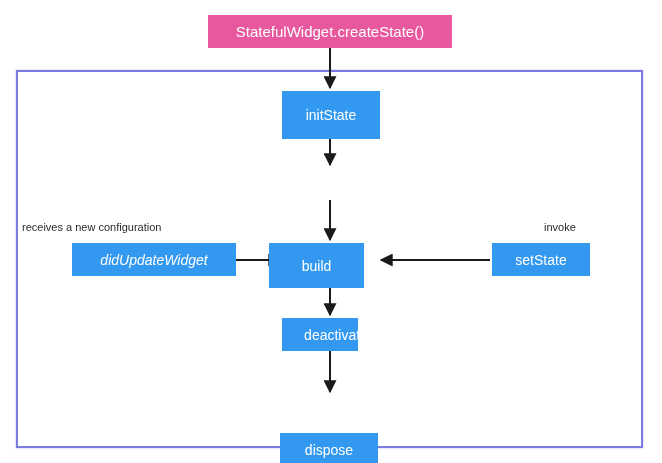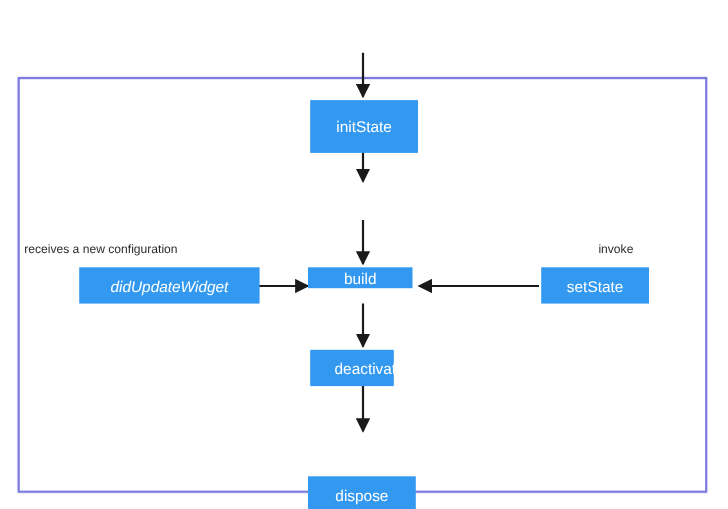--- a/index.html
+++ b/index.html
@@ -67,31 +67,34 @@
     </defs>
     <line x1="330" y1="48" x2="330" y2="88" marker-end="url(#arrow)"></line>
     <line x1="330" y1="123" x2="330" y2="165" marker-end="url(#arrow)"></line>
     <line x1="330" y1="200" x2="330" y2="240" marker-end="url(#arrow)"></line>
     <line x1="330" y1="276" x2="330" y2="315" marker-end="url(#arrow)"></line>
     <line x1="330" y1="351" x2="330" y2="392" marker-end="url(#arrow)"></line>
     <line x1="211" y1="260" x2="280" y2="260" marker-end="url(#arrow)"></line>
     <line x1="490" y1="260" x2="381" y2="260" marker-end="url(#arrow)"></line>
   </svg>
 
+  <div class="node title-node" style="left:208px;top:15px;width:244px;height:33px;">
+    <span>StatefulWidget.createState()</span>
+  </div>
 
   <div class="node" style="left:282px;top:91px;width:98px;height:48px;">
     <span>initState</span>
   </div>
 
 
   <div class="node" style="left:72px;top:243px;width:164px;height:33px;font-style:italic;">
     <span>didUpdateWidget</span>
   </div>
 
-  <div class="node" style="left:280px;top:243px;width:95px;height:19px;">
+  <div class="node" style="left:269px;top:243px;width:95px;height:45px;">
     <span>build</span>
   </div>
 
   <div class="node" style="left:492px;top:243px;width:98px;height:33px;">
     <span>setState</span>
   </div>
 
   <div class="node" style="left:282px;top:318px;width:76px;height:33px;padding-left:32px;">
     <span>deactivate</span>
   </div>

